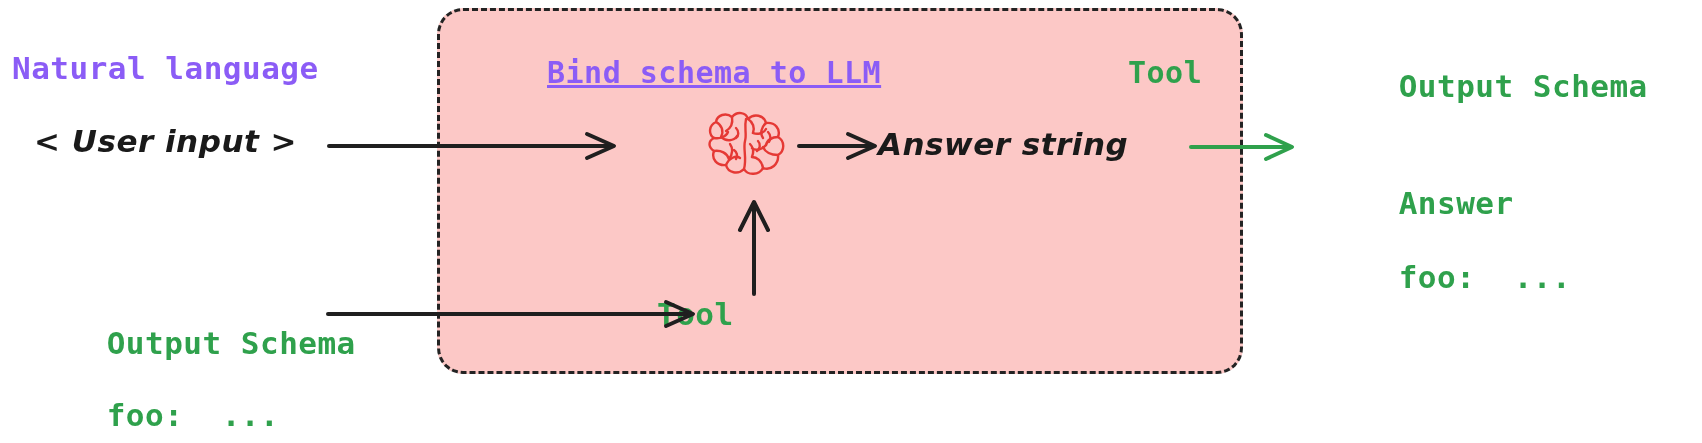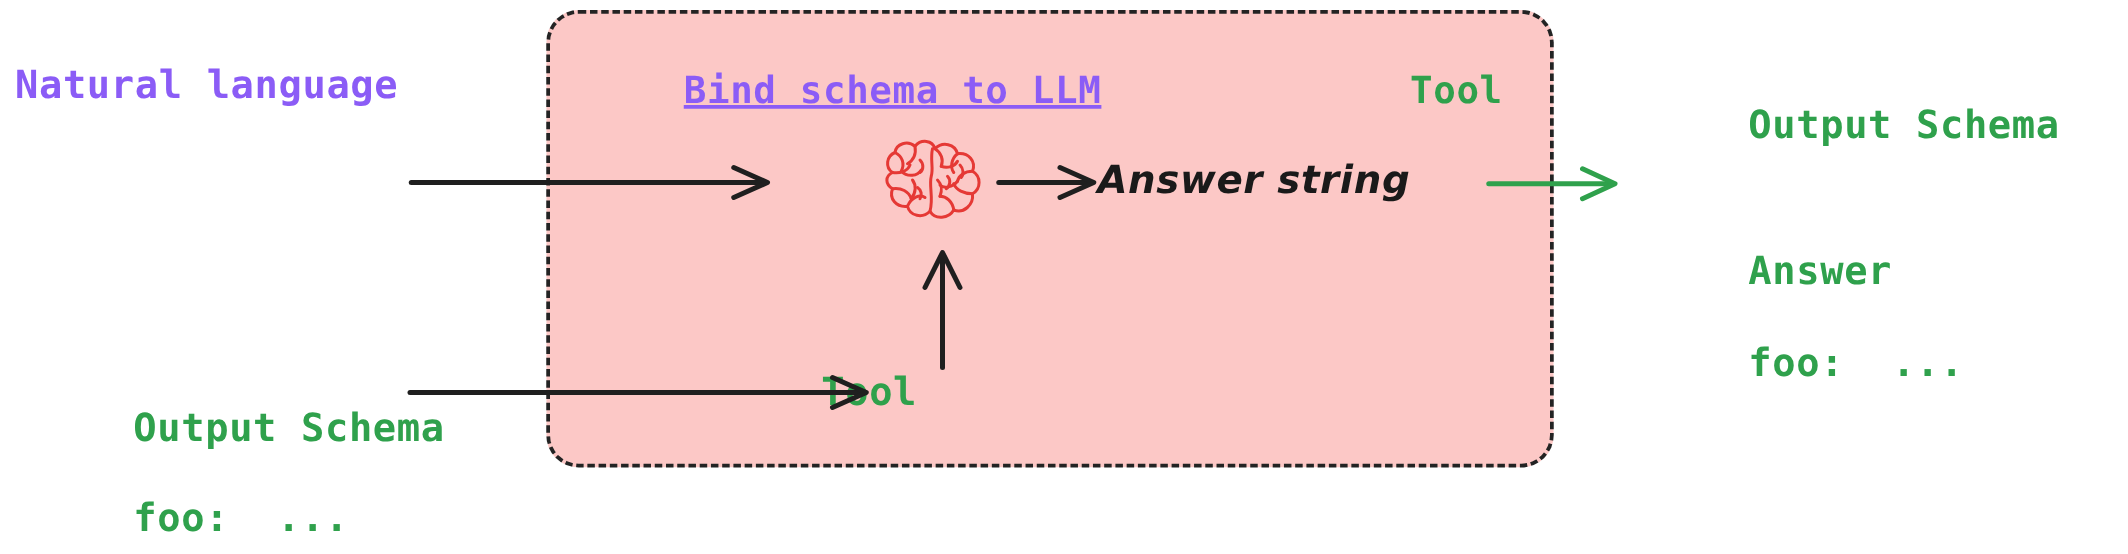--- a/index.html
+++ b/index.html
@@ -88,21 +88,21 @@
   }
   #tool-label {
     left: 657px;
     top: 296px;
     font-size: 31px;
   }
 
   
   #output-schema-block {
     left: 1322px;
-    top: 45px;
+    top: 31px;
     font-size: 31px;
     line-height: 37px;
   }
   #output-schema-block .spacer { display: block; height: 6px; }
 
   
   .arrow-svg { position: absolute; overflow: visible; }
 
   
   #brain-icon {
@@ -115,20 +115,21 @@
 </style>
 </head>
 <body>
 
 <div id="canvas">
 
   <div id="llm-region"></div>
 
   <div class="abs mono" id="natural-language-label">Natural language</div>
 
+  <div class="abs hand" id="user-input-text">&lt; User input &gt;</div>
 
   <div class="abs mono green" id="input-schema-block">
     <span>Output Schema</span><br>
     <span>foo:  ...</span><br>
     
   </div>
 
   <div class="abs mono" id="bind-schema-label">Bind schema to LLM</div>
 
   <div class="abs mono green" id="parse-label">Tool</div>

